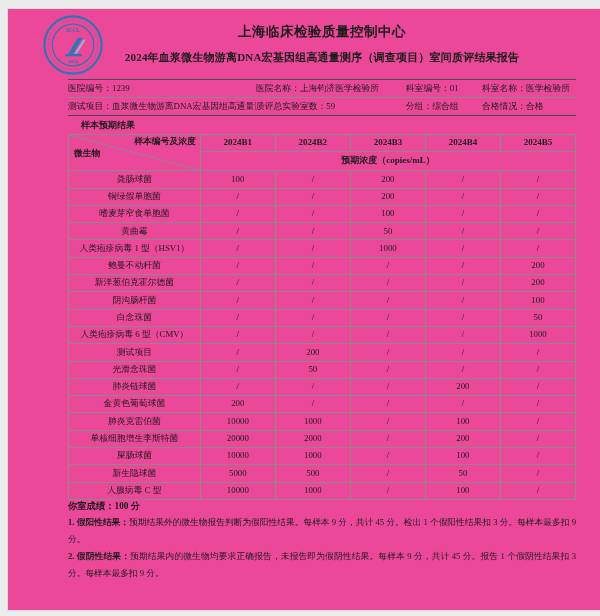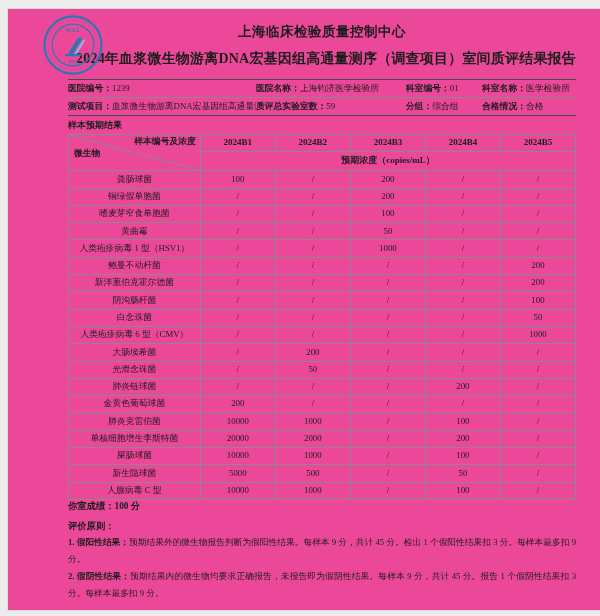--- a/index.html
+++ b/index.html
@@ -13,30 +13,30 @@
   .page{
     position:absolute;left:7px;top:8px;width:584px;height:601px;
     background:#ec4899;border:1px solid #dcdcdc;overflow:hidden;padding-left:22px;
   }
   .content{padding:0 38px;position:relative;}
   
   .header{position:relative;height:70px;}
   .logo{position:absolute;left:-26px;top:5px;width:62px;height:62px;}
   .title-block{text-align:center;padding-top:14px;}
   .org-title{font-size:13.5px;font-weight:bold;letter-spacing:.5px;}
-  .report-title{font-size:14px;font-weight:bold;margin-top:9px;letter-spacing:.2px;text-align:right;}
+  .report-title{font-size:11px;font-weight:bold;margin-top:9px;letter-spacing:.2px;}
   
   .info-table{border-top:1.3px solid #4a4a4a;border-bottom:1.3px solid #4a4a4a;}
   .info-row{display:grid;grid-template-columns:37% 29.5% 15% 18.5%;height:17px;align-items:center;}
   .info-row + .info-row{border-top:1px solid #8a8a8a;}
   .info-cell{font-size:8.8px;white-space:nowrap;overflow:hidden;}
-  .info-label{font-weight:bold;}
+  .info-label{font-weight:normal;}
   .info-value{font-weight:normal;}
   
-  .section-title{font-size:9px;font-weight:bold;margin:3px 0 2px 0;}
+  .section-title{font-size:9px;font-weight:bold;margin:3px 0 2px 13px;}
   
   table.main{border-collapse:collapse;width:100%;table-layout:fixed;}
   table.main th,table.main td{
     border:1px solid #8a8a8a;text-align:center;padding:0;
     font-size:8.8px;height:16.3px;line-height:1.1;
     overflow:hidden;white-space:nowrap;
   }
   table.main{border:1.2px solid #4a4a4a;}
   table.main th{font-weight:bold;font-size:9px;}
   th.corner{position:relative;height:36px;}
@@ -194,21 +194,21 @@
           </tr>
           <tr>
             <td class="org-name">人类疱疹病毒 6 型（CMV）</td>
             <td>/</td>
             <td>/</td>
             <td>/</td>
             <td>/</td>
             <td>1000</td>
           </tr>
           <tr>
-            <td class="org-name">大肠埃希菌</td>
+            <td class="org-name">测试项目</td>
             <td>/</td>
             <td>200</td>
             <td>/</td>
             <td>/</td>
             <td>/</td>
           </tr>
           <tr>
             <td class="org-name">光滑念珠菌</td>
             <td>/</td>
             <td>50</td>
@@ -272,21 +272,20 @@
             <td>100</td>
             <td>/</td>
           </tr>
         </tbody>
     </table>
 
     <div class="score">
       <span>你室成绩：</span><span>100 分</span>
     </div>
 
-    <div class="criteria-title">评价原则：</div>
     <div id="criteria-list">
         <div class="crit-item"><span class="crit-lead">1. 假阳性结果：</span><span>预期结果外的微生物报告判断为假阳性结果。每样本 9 分，共计 45 分。检出 1 个假阳性结果扣 3 分。每样本最多扣 9 分。</span></div>
         <div class="crit-item"><span class="crit-lead">2. 假阴性结果：</span><span>预期结果内的微生物均要求正确报告，未报告即为假阴性结果。每样本 9 分，共计 45 分。报告 1 个假阴性结果扣 3 分。每样本最多扣 9 分。</span></div>
         <div class="crit-item"></div>
       </div>
 
   </div>
 </div>
 
 </body></html>

